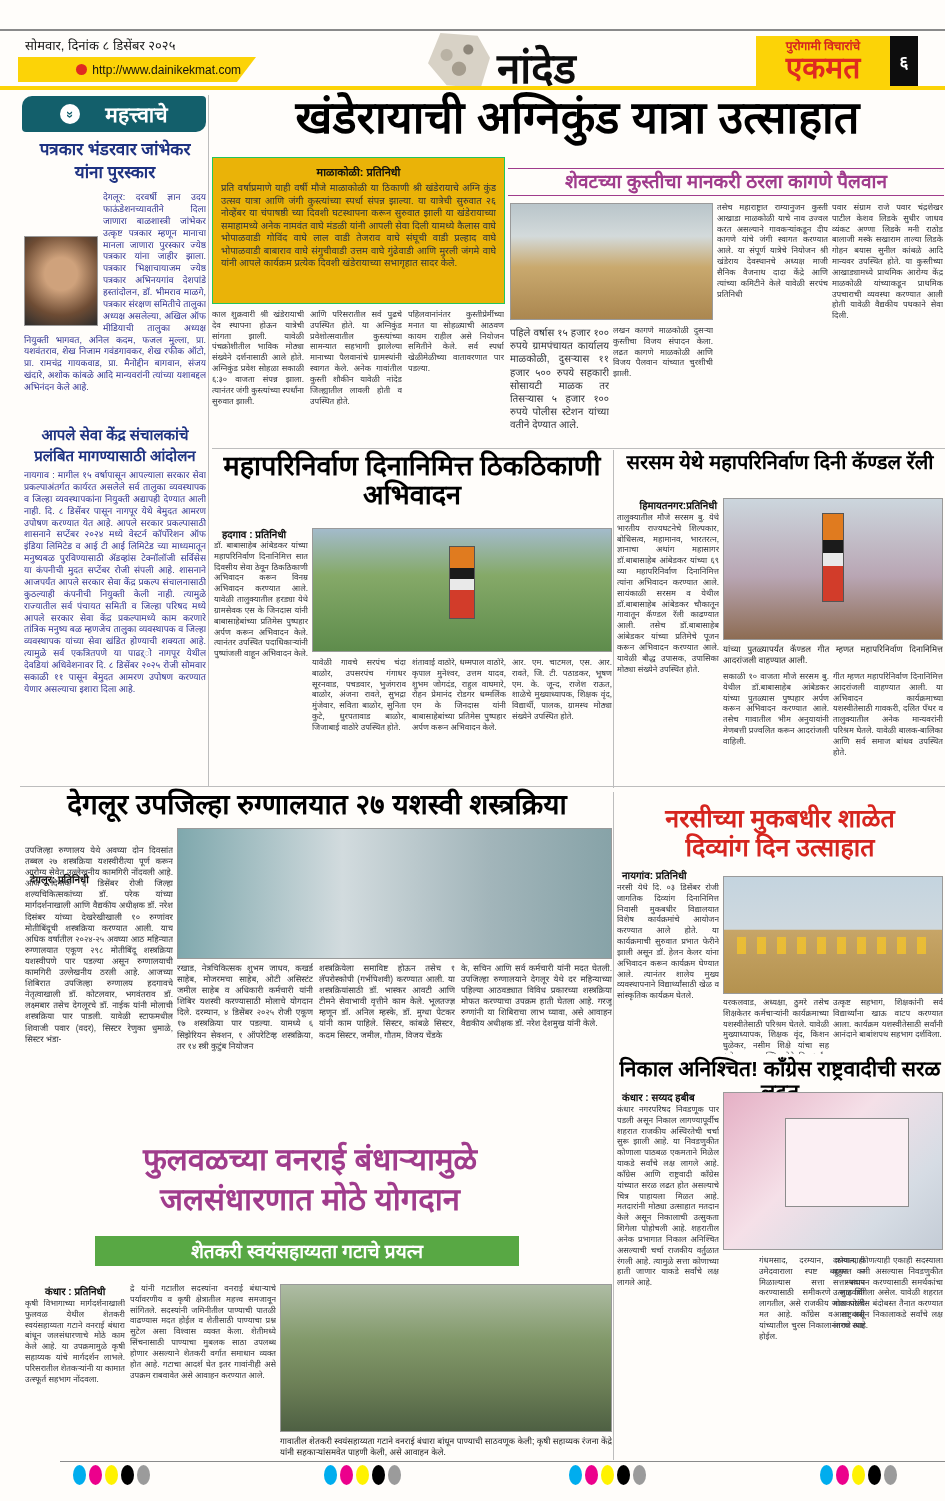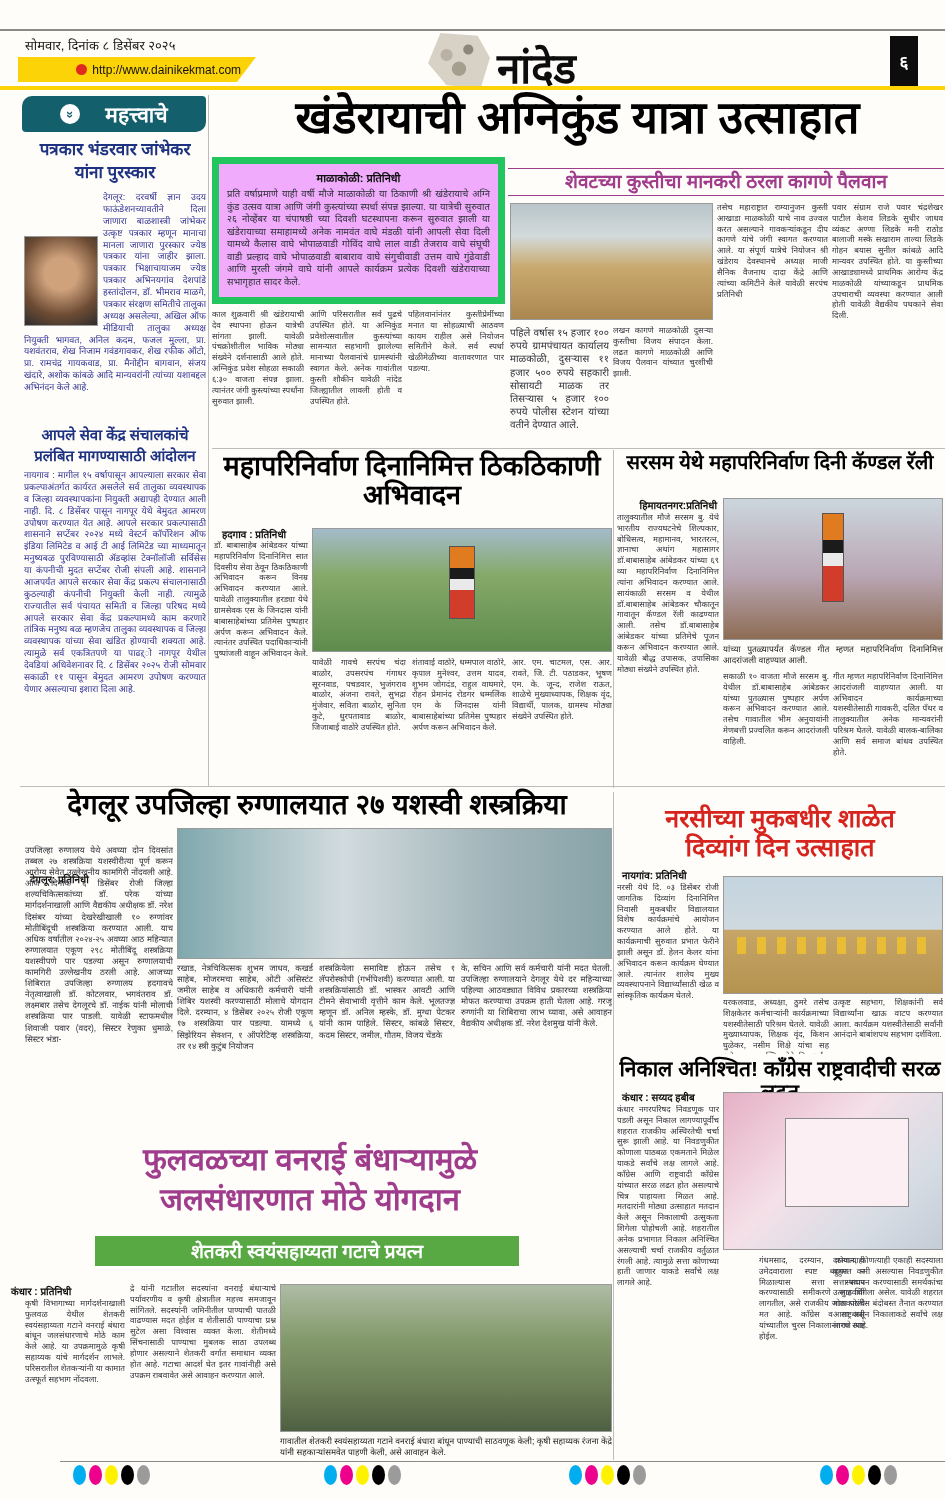--- a/index.html
+++ b/index.html
@@ -37,21 +37,21 @@
   .teal-box .circ{width:20px;height:20px;border-radius:50%;background:#fff;color:#135f6b;display:flex;
                   align-items:center;justify-content:center;font-weight:bold;font-size:13px;}
   .greenbar{background:#58a844;color:#fff;display:flex;align-items:center;justify-content:center;
             font-weight:bold;font-size:19px;}
   .ribbon{background:#fcd307;clip-path:polygon(0 0,100% 0,92% 100%,0 100%);display:flex;align-items:center;
           gap:5px;padding-left:14px;box-sizing:border-box;}
   .reddot{width:11px;height:11px;border-radius:50%;background:#e02a20;display:inline-block;}
   .mast{background:#fcd307;display:flex;flex-direction:column;align-items:center;justify-content:center;line-height:1;}
   .pgno{background:#0d0d0d;color:#fff;display:flex;align-items:center;justify-content:center;
         font-size:17px;font-weight:bold;}
-  .creambox{background:#f0abfc;border:7px solid #22c55e;box-sizing:border-box;padding:6px 8px;}
+  .creambox{background:#eab308;border:1px solid #22c55e;box-sizing:border-box;padding:6px 8px;}
   .sep-v{background:#bdbdbd;width:1px;}
   .sep-h{background:#bdbdbd;height:1px;}
 </style>
 </head>
 <body>
 
 <div class="page">
 
   <div class="abs hairline" style="left:0;top:29px;width:945px;height:2px;"></div>
 
@@ -64,20 +64,24 @@
   </div>
 
   <div class="abs" style="left:428px;top:33px;width:62px;height:55px;background:
       radial-gradient(circle at 30% 40%,#b9b2a4 10%,transparent 12%),
       radial-gradient(circle at 65% 30%,#8d867a 8%,transparent 10%),
       radial-gradient(circle at 50% 65%,#a59d8e 14%,transparent 16%),#d8d2c6;
       clip-path:polygon(20% 0,80% 5%,100% 45%,85% 100%,30% 95%,0 55%);"></div>
 
   <div class="abs" style="left:497px;top:38px;font-size:42px;font-weight:bold;color:#0d0d0d;">नांदेड</div>
 
+  <div class="abs mast" style="left:756px;top:36px;width:134px;height:50px;">
+    <div style="font-size:12px;font-weight:bold;color:#d6251f;">पुरोगामी विचारांचे</div>
+    <div style="font-size:30px;font-weight:bold;color:#e02a20;margin-top:1px;">एकमत</div>
+  </div>
   <div class="abs pgno" style="left:890px;top:36px;width:28px;height:50px;">६</div>
 
   <div class="abs" style="left:0;top:86px;width:945px;height:4px;background:#fcd307;"></div>
 
   <div class="abs headline" style="left:210px;top:94px;width:735px;font-size:45px;">खंडेरायाची अग्निकुंड यात्रा उत्साहात</div>
 
   <div class="abs sep-v" style="left:208px;top:95px;height:692px;"></div>
 
   <div class="abs teal-box" style="left:22px;top:96px;width:184px;height:36px;">
     <span class="circ">
@@ -178,21 +182,21 @@
   </div>
   <div class="abs bodytxt" style="left:759px;top:1256px;width:106px;height:204px;font-size:8.2px;">गंधमसाद, दरम्यान, कोणत्याही उमेदवाराला स्पष्ट बहुमत न मिळाल्यास सत्ता स्थापन करण्यासाठी समीकरणे जुळवावी लागतील, असे राजकीय जाणकारांचे मत आहे. काँग्रेस व राष्ट्रवादी यांच्यातील चुरस निकालानंतरच स्पष्ट होईल.</div>
   <div class="abs bodytxt" style="left:833px;top:1256px;width:110px;height:204px;font-size:8.2px;">दरम्यान, कोणत्याही एकाही सदस्याला बहुमत कमी असल्यास निवडणुकीत सत्ता स्थापन करण्यासाठी समर्थकांचा उत्साह शिगेला असेल. यावेळी शहरात मोठा पोलीस बंदोबस्त तैनात करण्यात आला असून निकालाकडे सर्वांचे लक्ष लागले आहे.</div>
 
   <div class="abs headline magenta" style="left:40px;top:1140px;width:540px;font-size:31px;line-height:1.3;">
     <div>फुलवळच्या वनराई बंधाऱ्यामुळे</div>
     <div>जलसंधारणात मोठे योगदान</div>
   </div>
   <div class="abs greenbar" style="left:95px;top:1236px;width:424px;height:30px;">शेतकरी स्वयंसहाय्यता गटाचे प्रयत्न</div>
 
-  <div class="abs byline" style="left:11px;top:1284px;width:130px;">कंधार : प्रतिनिधी</div>
+  <div class="abs byline" style="left:45px;top:1284px;width:130px;">कंधार : प्रतिनिधी</div>
   <div class="abs bodytxt" style="left:25px;top:1299px;width:100px;height:160px;font-size:8.2px;">कृषी विभागाच्या मार्गदर्शनाखाली फुलवळ येथील शेतकरी स्वयंसहाय्यता गटाने वनराई बंधारा बांधून जलसंधारणाचे मोठे काम केले आहे. या उपक्रमामुळे कृषी सहाय्यक यांचे मार्गदर्शन लाभले. परिसरातील शेतकऱ्यांनी या कामात उत्स्फूर्त सहभाग नोंदवला.</div>
   <div class="abs bodytxt" style="left:130px;top:1284px;width:146px;height:176px;font-size:8.2px;">द्रे यांनी गटातील सदस्यांना वनराई बंधाऱ्याचे पर्यावरणीय व कृषी क्षेत्रातील महत्त्व समजावून सांगितले. सदस्यांनी जमिनीतील पाण्याची पातळी वाढण्यास मदत होईल व शेतीसाठी पाण्याचा प्रश्न सुटेल असा विश्वास व्यक्त केला. शेतीमध्ये सिंचनासाठी पाण्याचा मुबलक साठा उपलब्ध होणार असल्याने शेतकरी वर्गात समाधान व्यक्त होत आहे. गटाचा आदर्श घेत इतर गावांनीही असे उपक्रम राबवावेत असे आवाहन करण्यात आले.</div>
 
   <div class="abs photo ph-river" style="left:280px;top:1284px;width:332px;height:148px;"></div>
   <div class="abs caption" style="left:280px;top:1436px;width:332px;height:22px;">गावातील शेतकरी स्वयंसहाय्यता गटाने वनराई बंधारा बांधून पाण्याची साठवणूक केली; कृषी सहाय्यक रंजना केंद्रे यांनी सहकाऱ्यांसमवेत पाहणी केली, असे आवाहन केले.</div>
 
   <div class="abs hairline" style="left:60px;top:1461px;width:885px;height:1px;"></div>
   <div class="dotgrp" style="left:73px;">
       <span class="dot" style="background: rgb(0, 173, 238);"></span>
       <span class="dot" style="background: rgb(236, 0, 140);"></span>

